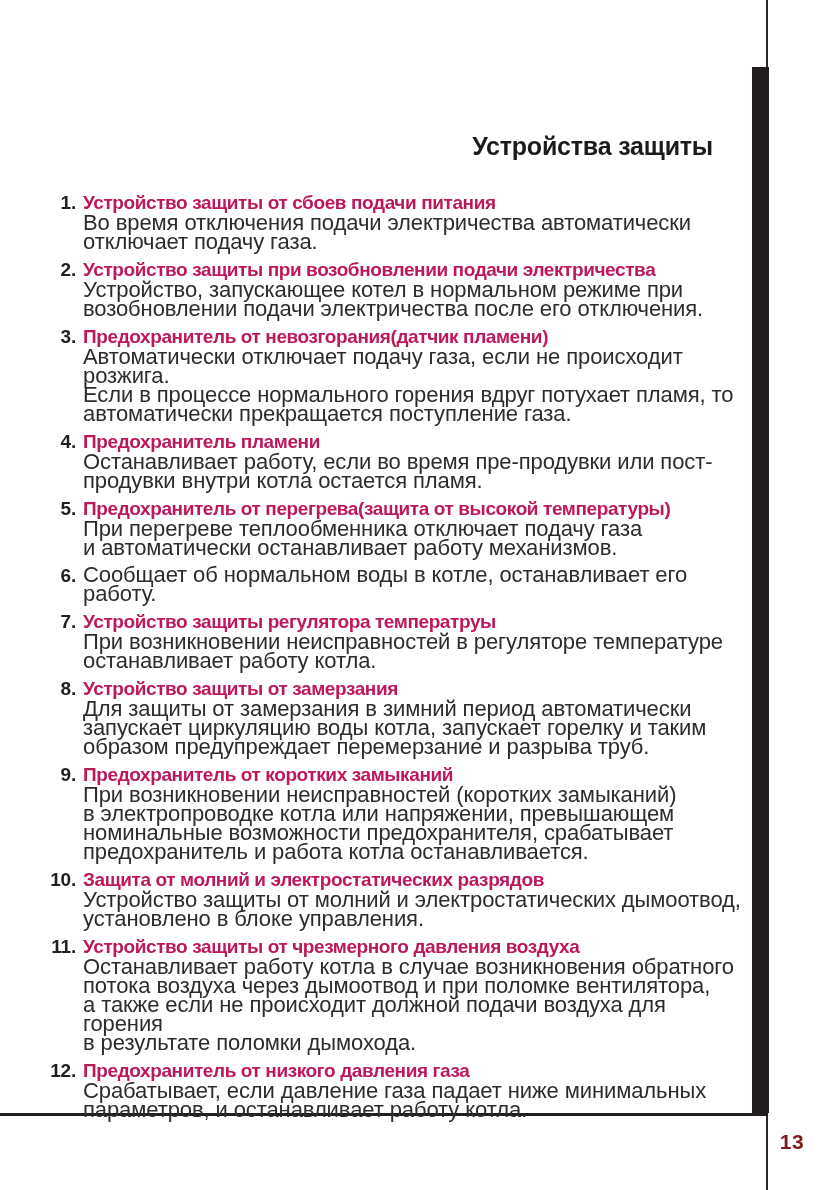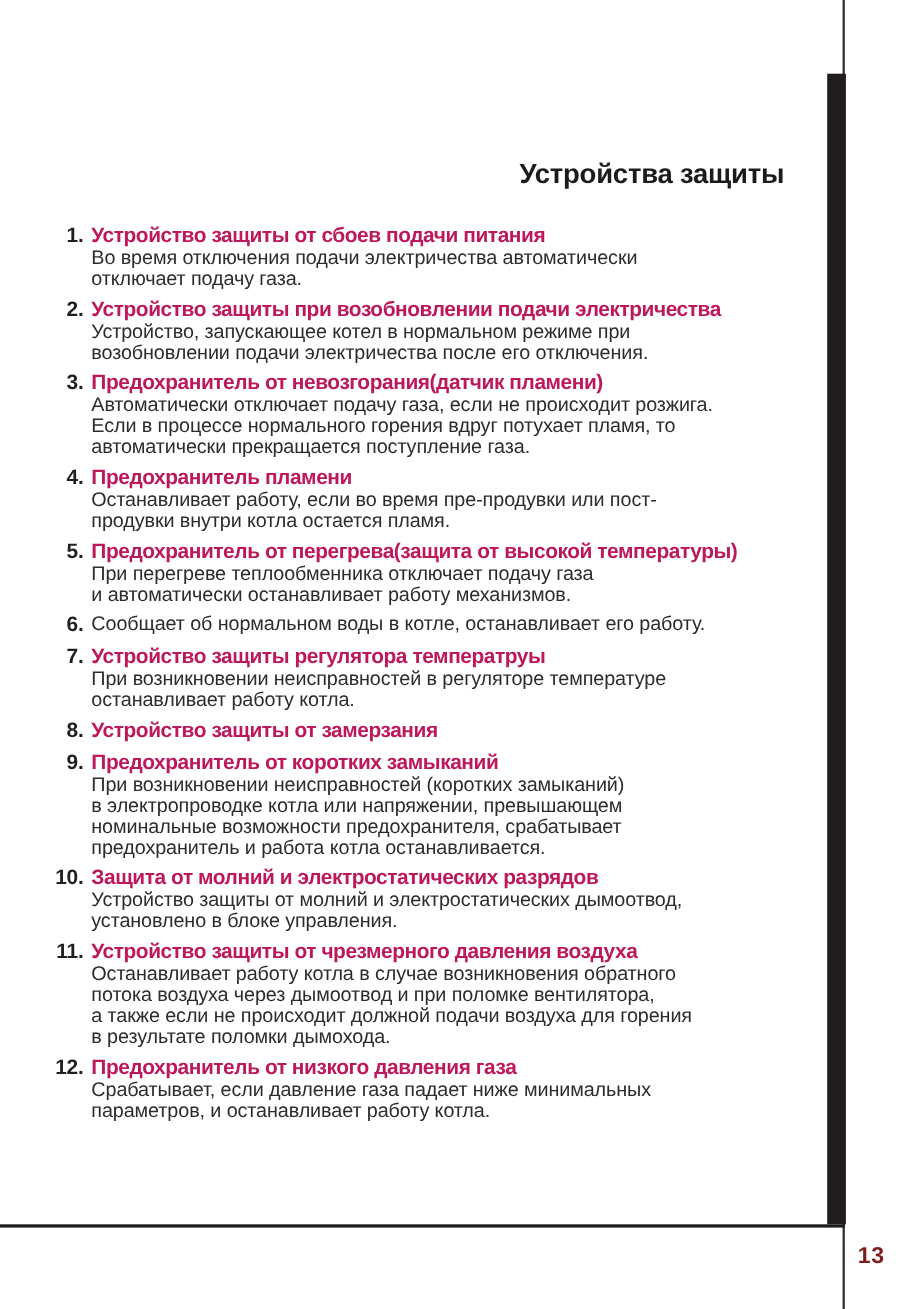--- a/index.html
+++ b/index.html
@@ -60,21 +60,21 @@
     width: 710px;
   }
   .doc-title {
     text-align: right;
     padding-right: 37px;
     font-size: 25px;
     font-weight: bold;
     line-height: 27px;
     letter-spacing: -0.2px;
     color: #1b1b1b;
-    margin: 12px 0 32px 0;
+    margin: 0 0 32px 0;
   }
   .item {
     display: flex;
     align-items: flex-start;
     margin-top: 8px;
   }
   .item:first-of-type {
     margin-top: 0;
   }
   .num {
@@ -94,21 +94,21 @@
   }
   .heading {
     font-size: 19px;
     font-weight: bold;
     line-height: 21px;
     letter-spacing: -0.4px;
     color: #be185d;
     white-space: pre-line;
   }
   .body {
-    font-size: 18px;
+    font-size: 22px;
     font-weight: normal;
     line-height: 19px;
     letter-spacing: -0.1px;
     color: #2c2c2c;
     white-space: pre-line;
   }
 </style>
 </head>
 <body>
 
@@ -183,20 +183,23 @@
         <div class="heading">Устройство защиты регулятора температруы</div>
         <div class="body">При возникновении неисправностей в регуляторе температуре
 останавливает работу котла.</div>
       </div>
     </div>
 
     <div class="item">
       <div class="num">8.</div>
       <div class="item-content">
         <div class="heading">Устройство защиты от замерзания</div>
+        <div class="body">Для защиты от замерзания в зимний период автоматически
+запускает циркуляцию воды котла, запускает горелку и таким
+образом предупреждает перемерзание и разрыва труб.</div>
       </div>
     </div>
 
     <div class="item">
       <div class="num">9.</div>
       <div class="item-content">
         <div class="heading">Предохранитель от коротких замыканий</div>
         <div class="body">При возникновении неисправностей (коротких замыканий)
 в электропроводке котла или напряжении, превышающем
 номинальные возможности предохранителя, срабатывает

